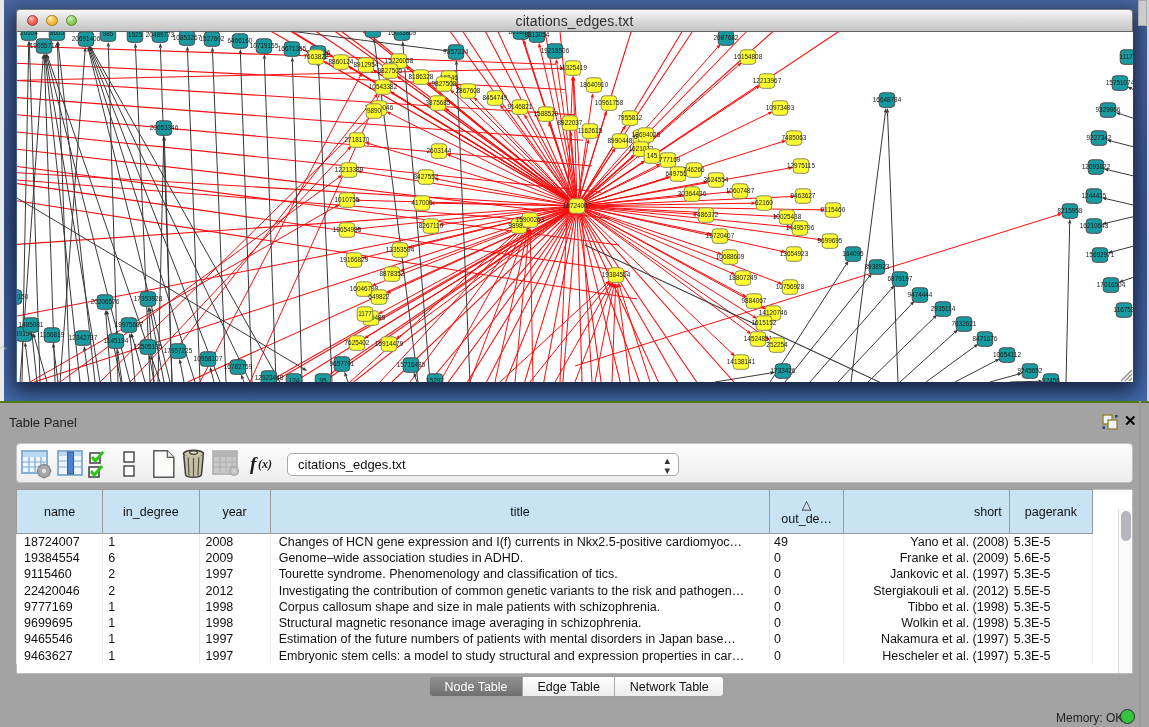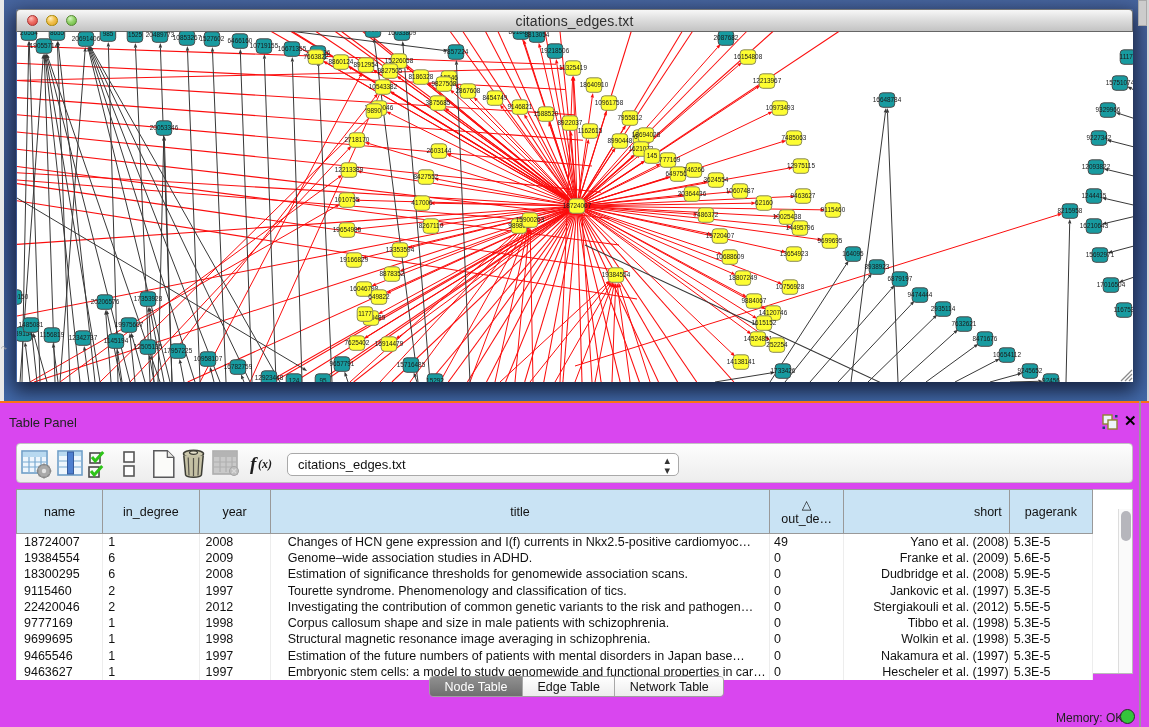--- a/index.html
+++ b/index.html
@@ -11,39 +11,39 @@
 #titlebar{position:absolute;left:12px;top:9px;width:1117px;height:22.5px;
  background:linear-gradient(#f7f7f7,#dedede 45%,#c3c3c3);
  border:1px solid #777;border-bottom:1px solid #666;border-radius:4px 4px 0 0}
 #titlebar .t{position:absolute;left:0;right:0;top:3px;text-align:center;
  font-size:14px;color:#2e2e2e;letter-spacing:0.1px}
 .tl{position:absolute;top:4.5px;width:11.5px;height:11.5px;border-radius:50%;}
 #tlr{left:9.5px;background:radial-gradient(circle at 35% 28%,#ffc0ba,#ee6f66 45%,#d43f36);border:.5px solid #a33}
 #tly{left:29px;background:radial-gradient(circle at 35% 28%,#ffeec0,#f2c24f 45%,#dd9e23);border:.5px solid #a80}
 #tlg{left:48.5px;background:radial-gradient(circle at 35% 28%,#d6f5c4,#93d36a 45%,#62b23a);border:.5px solid #583}
 #canvas{position:absolute;left:13px;top:31.5px;width:1116px;height:350.5px;background:#fff}
-#panel{position:absolute;left:0;top:401px;width:1149px;height:326px;background:#d946ef;
- border-top:2px solid #f97316}
+#panel{position:absolute;left:0;top:401px;width:1149px;height:326px;background:#a3a3a3;
+ border-top:2px solid #4d7c0f}
 #ptitle{position:absolute;left:9px;top:12px;font-size:13px;color:#222}
 #pfloat{position:absolute;left:1102px;top:11px;width:16px;height:16px}
 #pclose{position:absolute;left:1124px;top:9px;font-size:15px;font-weight:bold;color:#000}
 #toolbar{position:absolute;left:16px;top:40px;width:1117px;height:40px;
  background:linear-gradient(#fdfdfd,#ededed);border:1px solid #c2c2c2;border-radius:4px}
 #combo{position:absolute;left:270px;top:9px;width:392px;height:23px;background:#fff;
  border:1px solid #a9a9a9;border-radius:5px;font-size:13px;color:#111;padding:3px 0 0 10px}
 #combo .st{position:absolute;right:8px;top:1px;font-size:11px;color:#333;line-height:10px}
 table{position:absolute;left:16px;top:86px;border-collapse:collapse;table-layout:fixed;
  width:1077px;font-size:12.5px;color:#111;background:#fff}
 th{background:#c9e3f4;border:1px solid #999;font-weight:normal;height:18px;
  font-size:12.5px;padding:7px}
 td{height:16.3px;padding:0 0 0 4px;white-space:nowrap;overflow:hidden;
  border-left:1px solid #ededed;border-right:1px solid #ededed}
 .c0{width:86px}.c1{width:96px}.c2{width:71px}.c3{width:498px}.c4{width:74px}
 .c5{width:165px;text-align:right}.c6{width:83px}
-td.c0{padding-left:7px}td.c1{padding-left:5px}td.c2{padding-left:6px}td.c3{padding-left:17px}
+td.c0{padding-left:7px}td.c1{padding-left:5px}td.c2{padding-left:6px}td.c3{padding-left:8px}
 #tablewrap{position:absolute;left:16px;top:86px;width:1117px;height:185px;background:#fff;
  border:1px solid #bbb;overflow:hidden}
 #vsb{position:absolute;left:1101px;top:19px;width:15px;height:166px;background:#fafafa;border-left:1px solid #ddd}
 #vsb .th{position:absolute;left:2px;top:2px;width:10px;height:30px;border-radius:5px;background:#b6b6bc}
 #tabs{position:absolute;left:429px;top:273px;height:21px;display:flex;
  border:1px solid #a0a0a0;border-radius:4px;overflow:hidden;font-size:12.5px}
 #tabs div{padding:2.5px 14.5px 0;background:linear-gradient(#fff,#ededed);color:#111}
 #tabs div.sel{background:linear-gradient(#909090,#6f6f6f);color:#fff}
 #tabs div+div{border-left:1px solid #a8a8a8}
 #mem{position:absolute;left:1056px;top:308px;font-size:12px;color:#222}
@@ -864,29 +864,20 @@
         <tr>
           <td class="c0">19384554</td>
           <td class="c1">6</td>
           <td class="c2">2009</td>
           <td class="c3">Genome–wide association studies in ADHD.</td>
           <td class="c4">0</td>
           <td class="c5">Franke et al. (2009)</td>
           <td class="c6">5.6E-5</td>
         </tr>
         <tr>
-          <td class="c0">18300295</td>
-          <td class="c1">6</td>
-          <td class="c2">2008</td>
-          <td class="c3">Estimation of significance thresholds for genomewide association scans.</td>
-          <td class="c4">0</td>
-          <td class="c5">Dudbridge et al. (2008)</td>
-          <td class="c6">5.9E-5</td>
-        </tr>
-        <tr>
           <td class="c0">9115460</td>
           <td class="c1">2</td>
           <td class="c2">1997</td>
           <td class="c3">Tourette syndrome. Phenomenology and classification of tics.</td>
           <td class="c4">0</td>
           <td class="c5">Jankovic et al. (1997)</td>
           <td class="c6">5.3E-5</td>
         </tr>
         <tr>
           <td class="c0">22420046</td>
@@ -921,21 +912,21 @@
           <td class="c2">1997</td>
           <td class="c3">Estimation of the future numbers of patients with mental disorders in Japan base…</td>
           <td class="c4">0</td>
           <td class="c5">Nakamura et al. (1997)</td>
           <td class="c6">5.3E-5</td>
         </tr>
         <tr>
           <td class="c0">9463627</td>
           <td class="c1">1</td>
           <td class="c2">1997</td>
-          <td class="c3">Embryonic stem cells: a model to study genomewide and functional properties in car…</td>
+          <td class="c3">Embryonic stem cells: a model to study structural and expression properties in car…</td>
           <td class="c4">0</td>
           <td class="c5">Hescheler et al. (1997)</td>
           <td class="c6">5.3E-5</td>
         </tr>
  </tbody>
     </table>
  <div id="tabs">
       <div class="sel">Node Table</div>
       <div>Edge Table</div>
       <div>Network Table</div>

